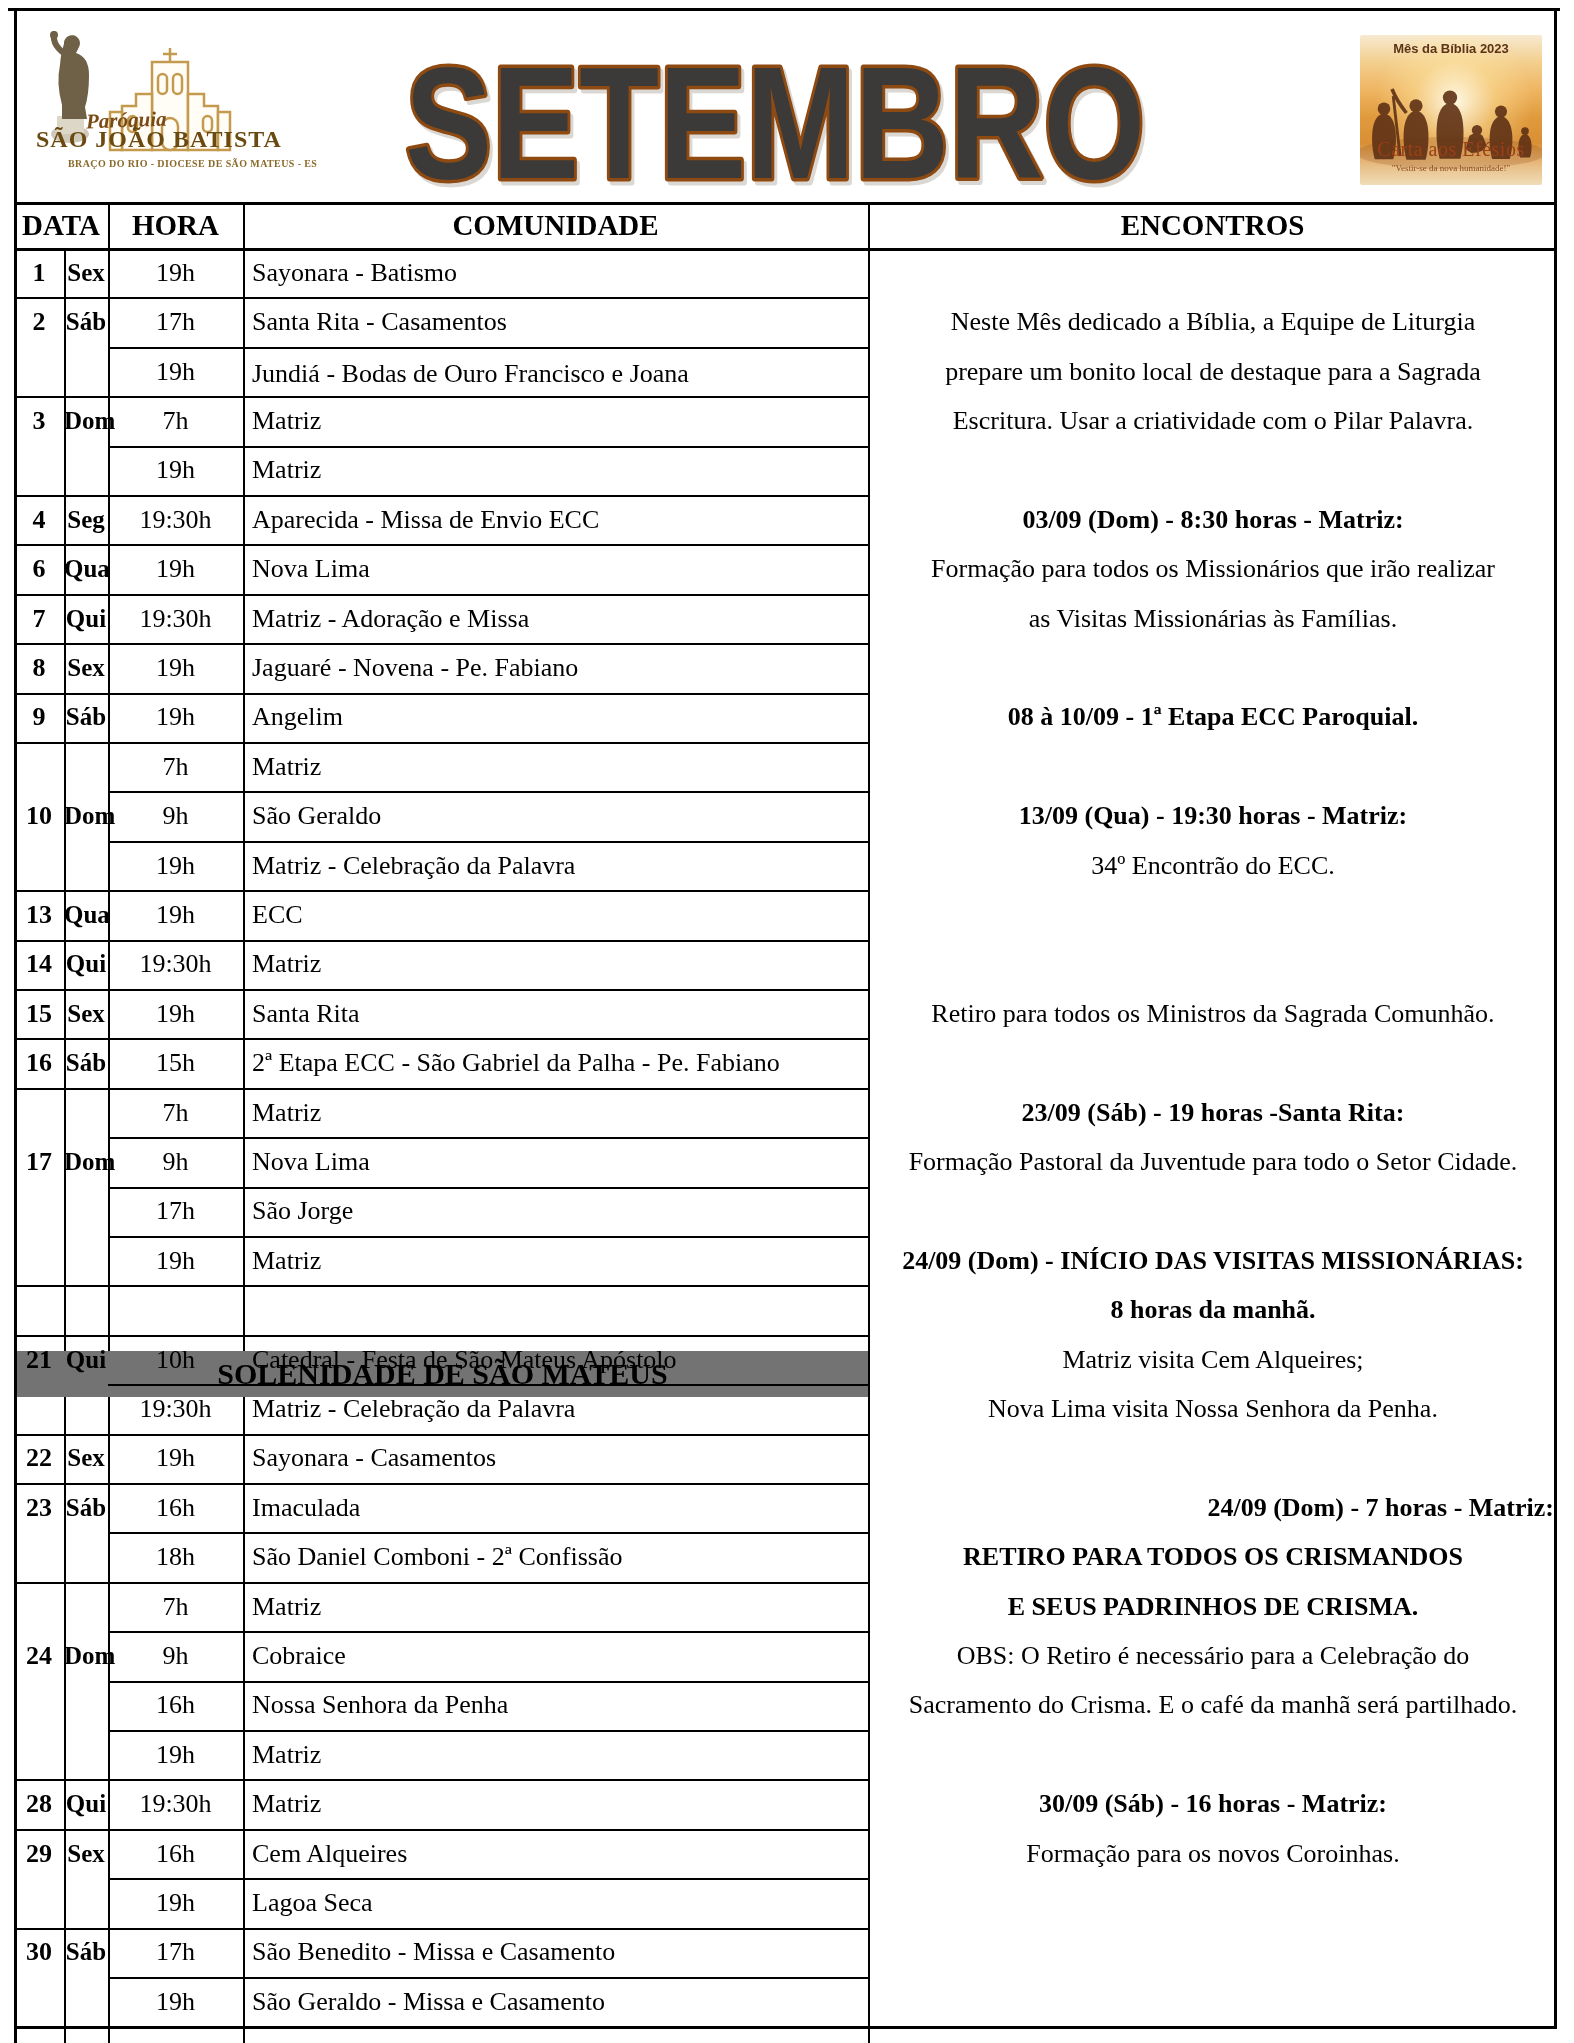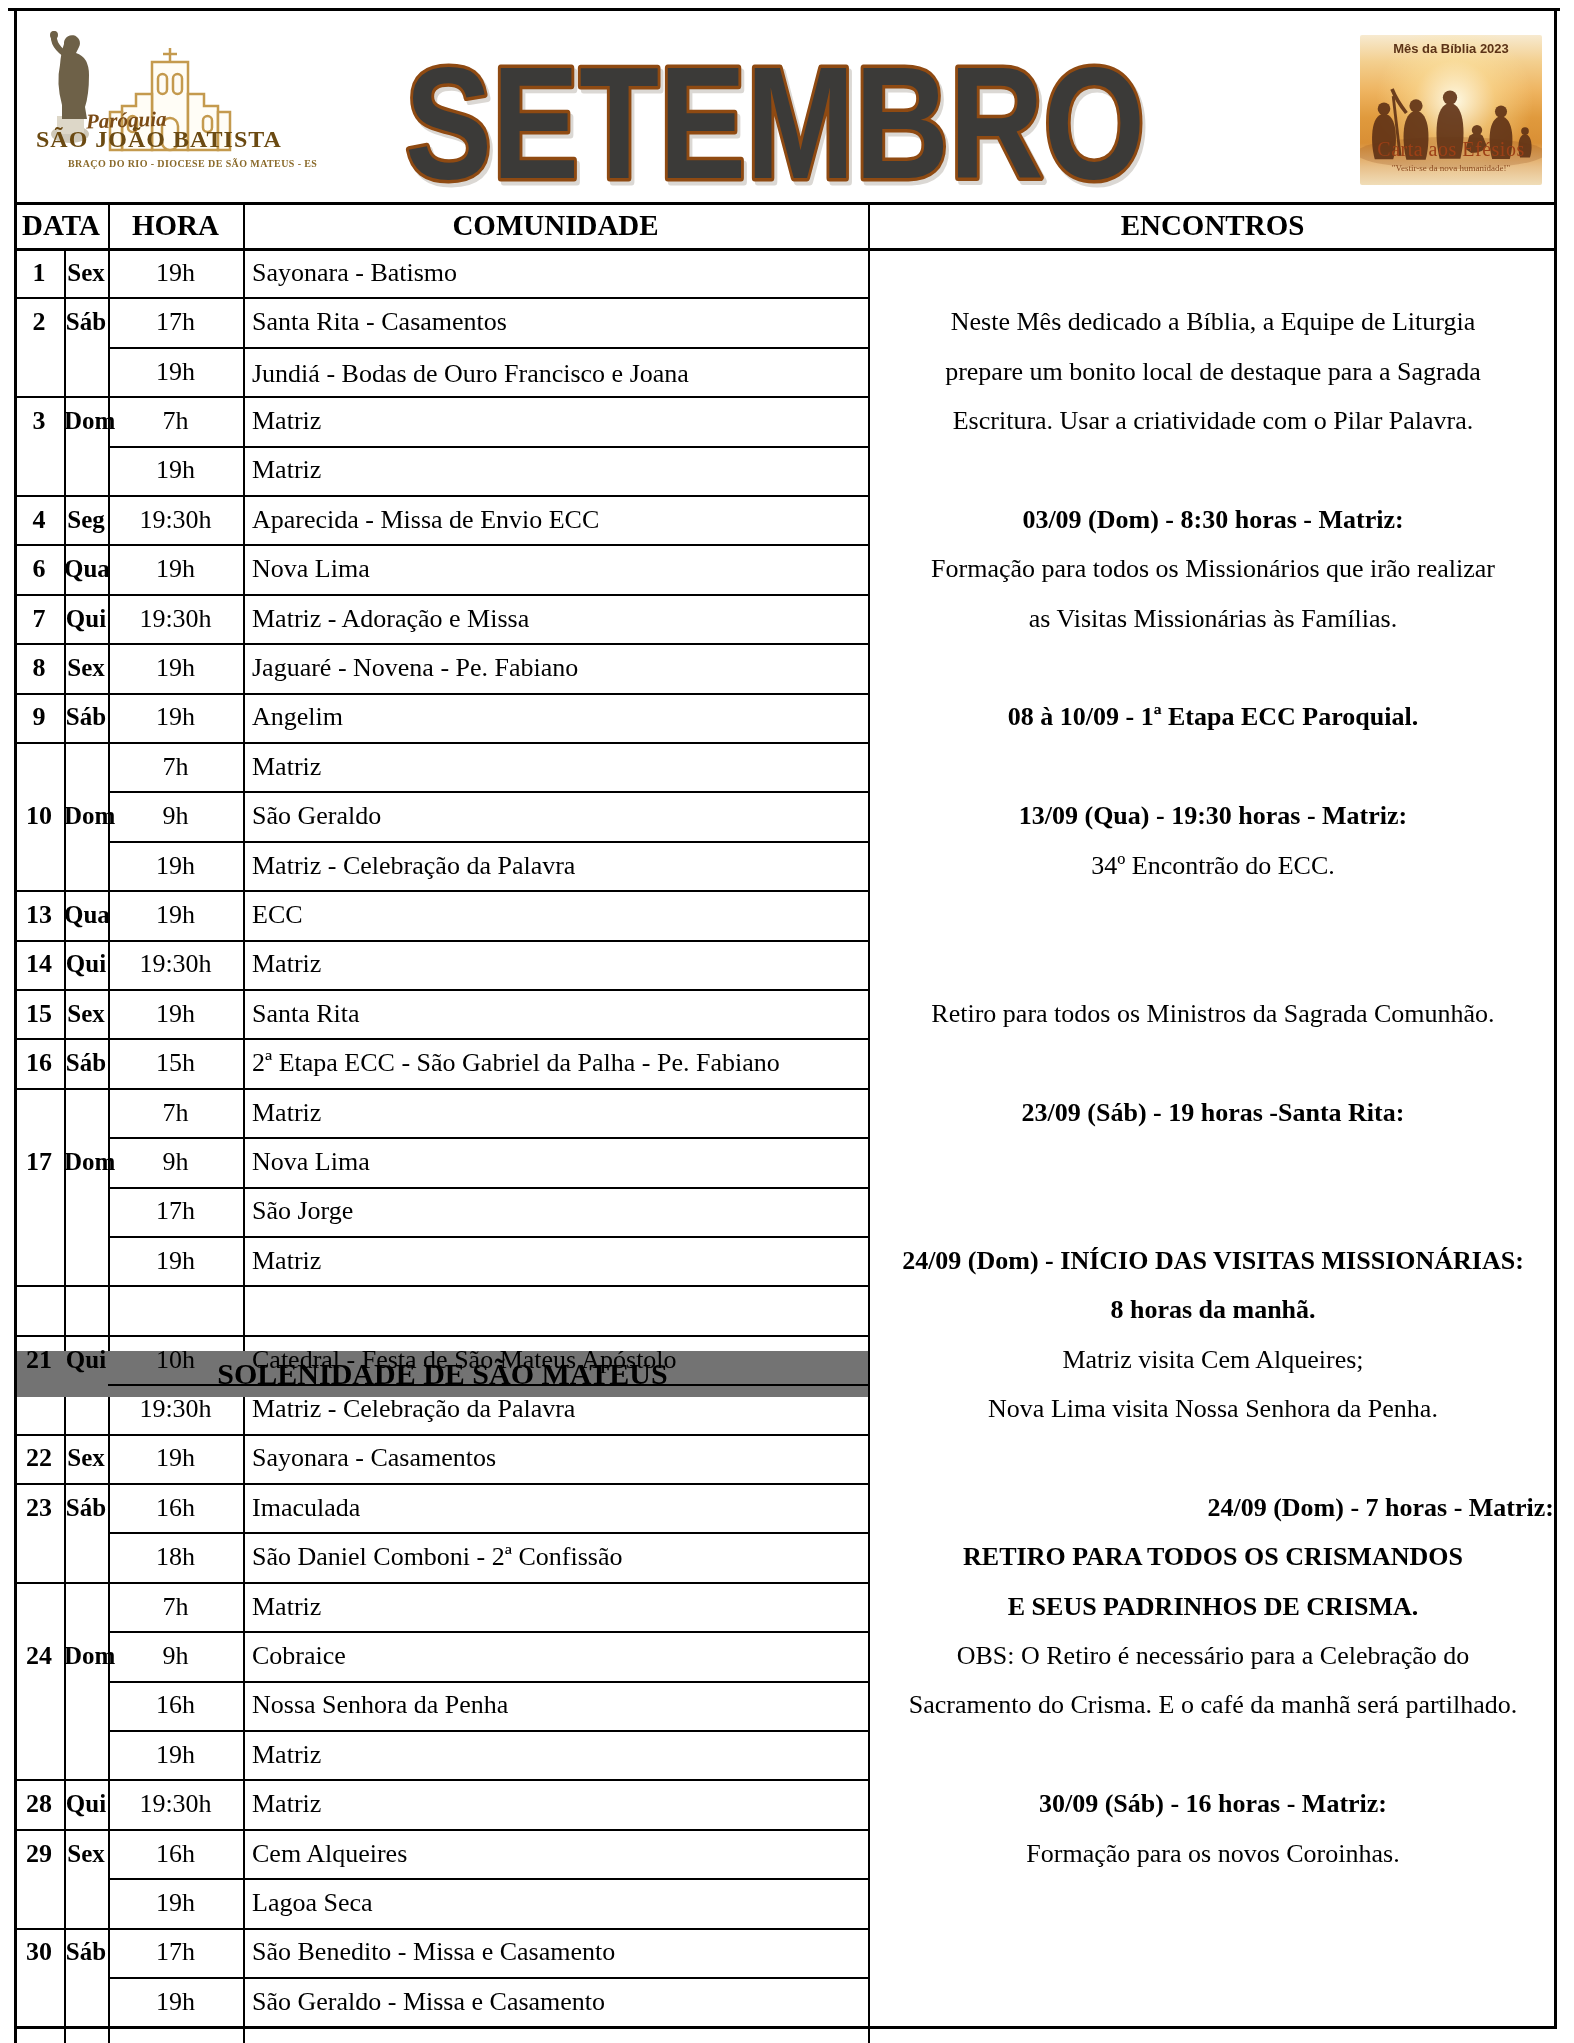--- a/index.html
+++ b/index.html
@@ -302,20 +302,21 @@
     <div class="txt enc" style="top: 371.5px;">prepare um bonito local de destaque para a Sagrada</div>
     <div class="txt enc" style="top: 420.9px;">Escritura. Usar a criatividade com o Pilar Palavra.</div>
     <div class="txt enc bold" style="top: 519.7px;">03/09 (Dom) - 8:30 horas - Matriz:</div>
     <div class="txt enc" style="top: 569.1px;">Formação para todos os Missionários que irão realizar</div>
     <div class="txt enc" style="top: 618.5px;">as Visitas Missionárias às Famílias.</div>
     <div class="txt enc bold" style="top: 717.3px;">08 à 10/09 - 1ª Etapa ECC Paroquial.</div>
     <div class="txt enc bold" style="top: 816.1px;">13/09 (Qua) - 19:30 horas - Matriz:</div>
     <div class="txt enc" style="top: 865.5px;">34º Encontrão do ECC.</div>
     <div class="txt enc" style="top: 1013.7px;">Retiro para todos os Ministros da Sagrada Comunhão.</div>
     <div class="txt enc bold" style="top: 1112.5px;">23/09 (Sáb) - 19 horas -Santa Rita:</div>
+    <div class="txt enc" style="top: 1161.9px;">Formação Pastoral da Juventude para todo o Setor Cidade.</div>
     <div class="txt enc bold" style="top: 1260.7px;">24/09 (Dom) - INÍCIO DAS VISITAS MISSIONÁRIAS:</div>
     <div class="txt enc bold" style="top: 1310.1px;">8 horas da manhã.</div>
     <div class="txt enc" style="top: 1359.5px;">Matriz visita Cem Alqueires;</div>
     <div class="txt enc" style="top: 1408.9px;">Nova Lima visita Nossa Senhora da Penha.</div>
     <div class="txt enc bold" style="top: 1507.7px; text-align: right;">24/09 (Dom) - 7 horas - Matriz:</div>
     <div class="txt enc bold" style="top: 1557.1px;">RETIRO PARA TODOS OS CRISMANDOS</div>
     <div class="txt enc bold" style="top: 1606.5px;">E SEUS PADRINHOS DE CRISMA.</div>
     <div class="txt enc" style="top: 1655.9px;">OBS: O Retiro é necessário para a Celebração do</div>
     <div class="txt enc" style="top: 1705.3px;">Sacramento do Crisma. E o café da manhã será partilhado.</div>
     <div class="txt enc bold" style="top: 1804.1px;">30/09 (Sáb) - 16 horas - Matriz:</div>

